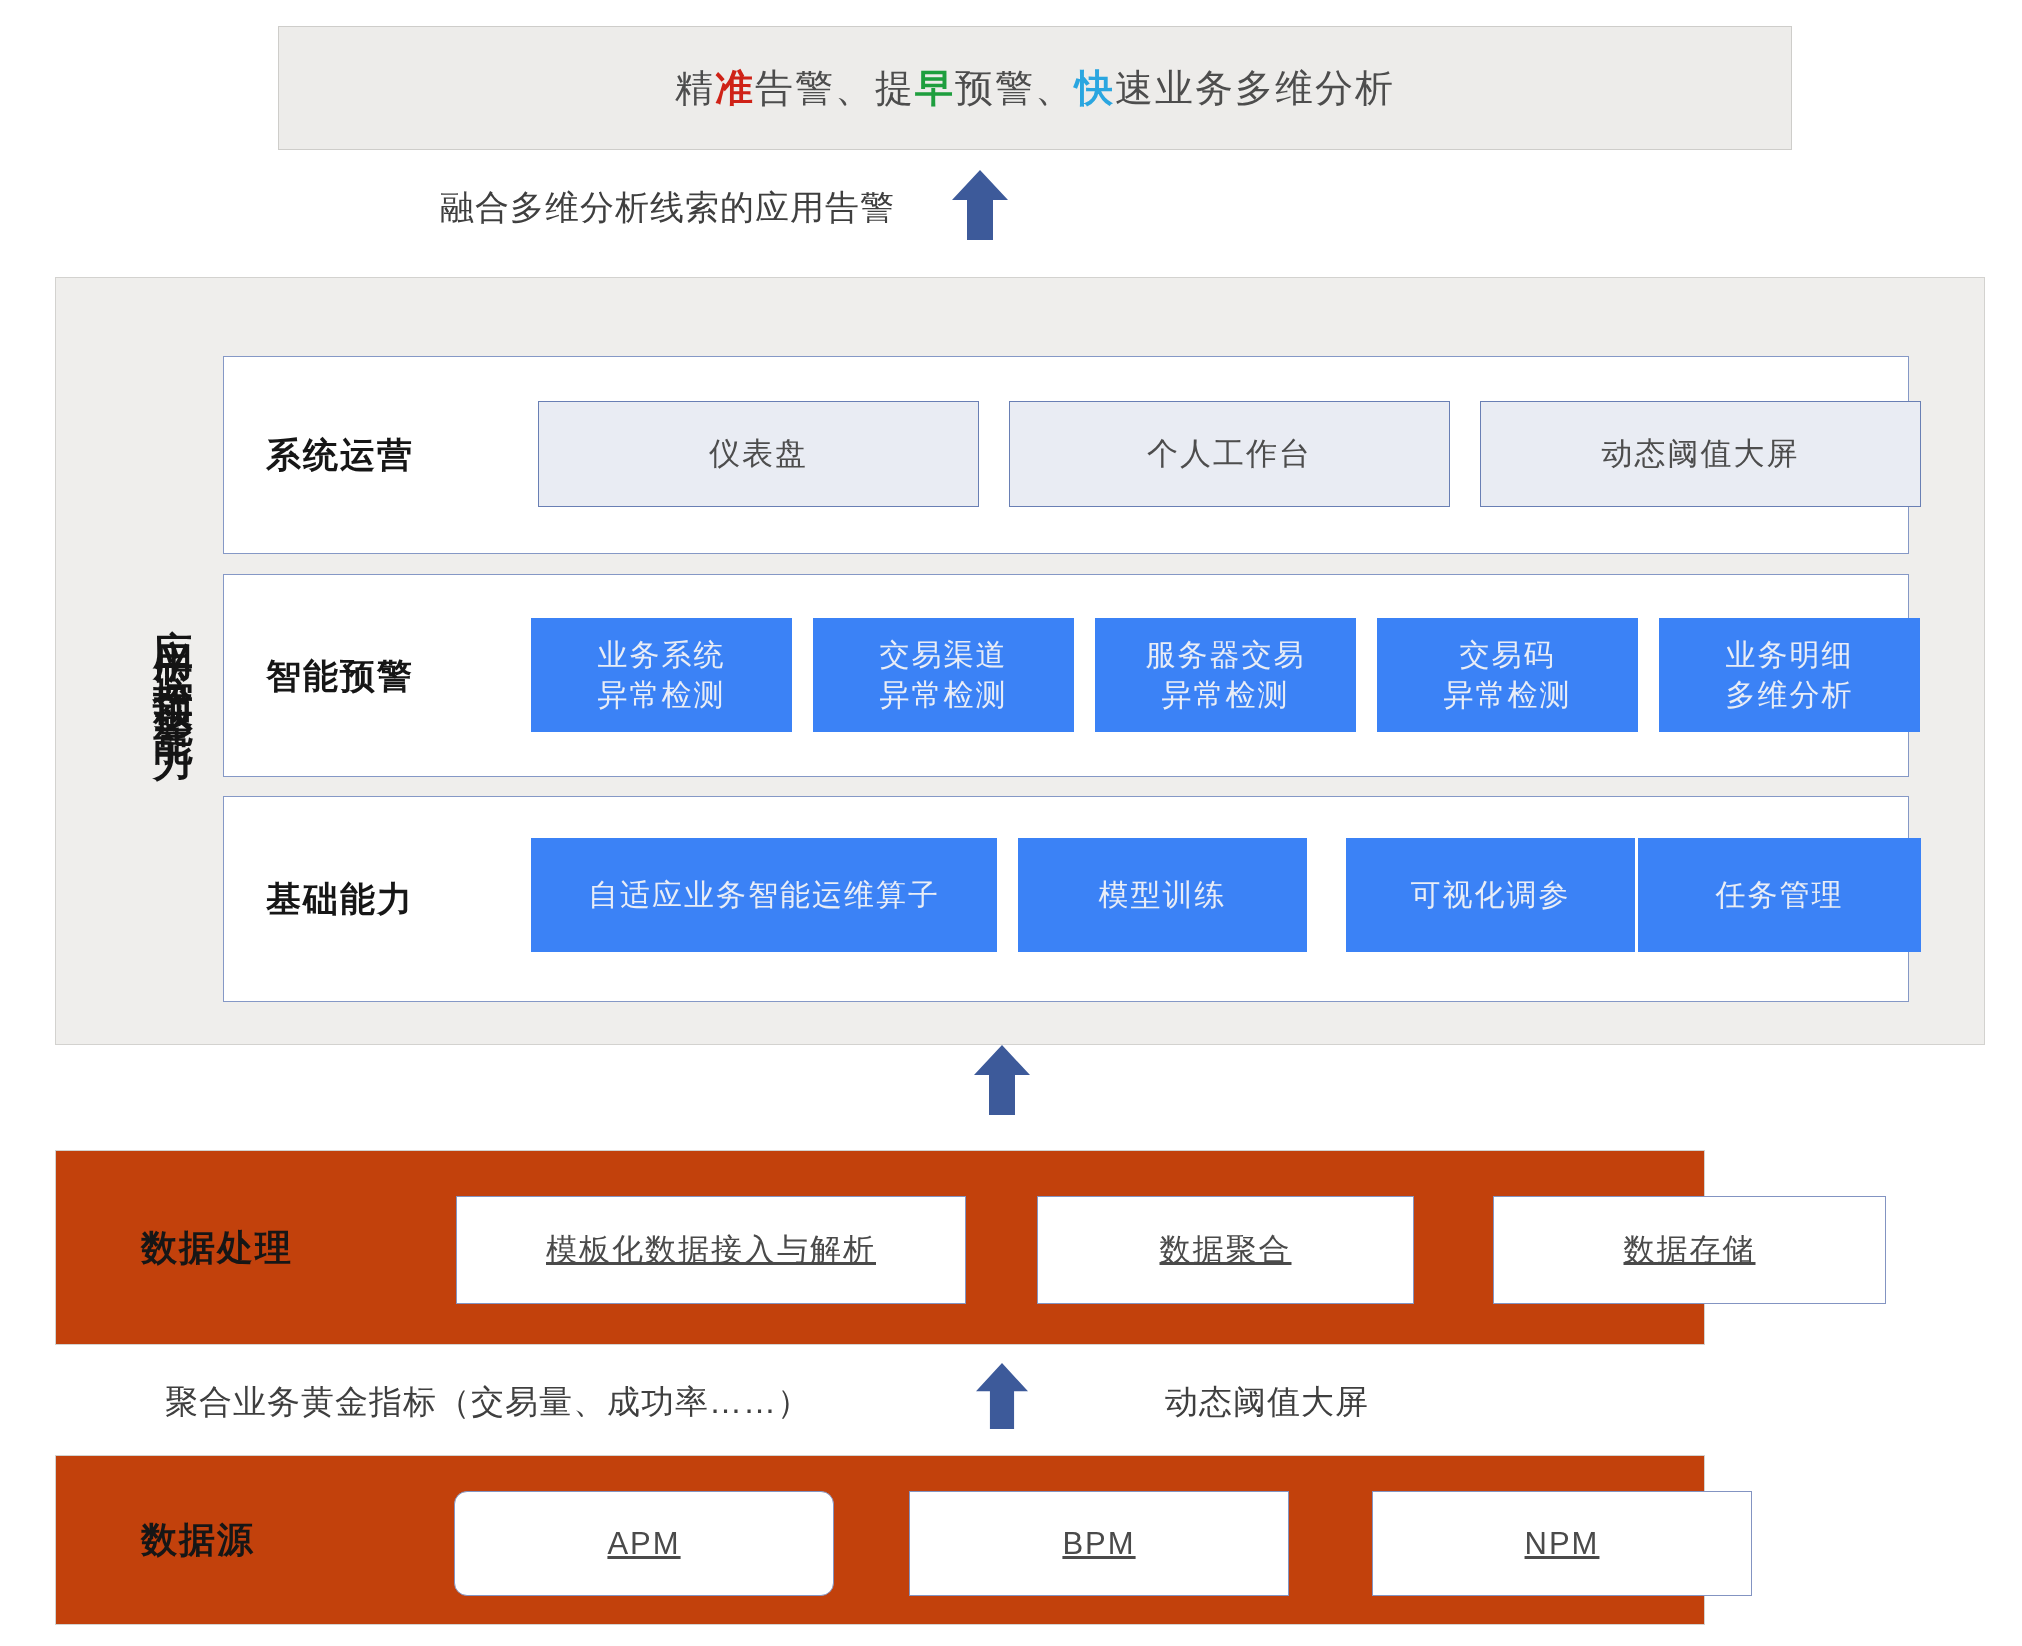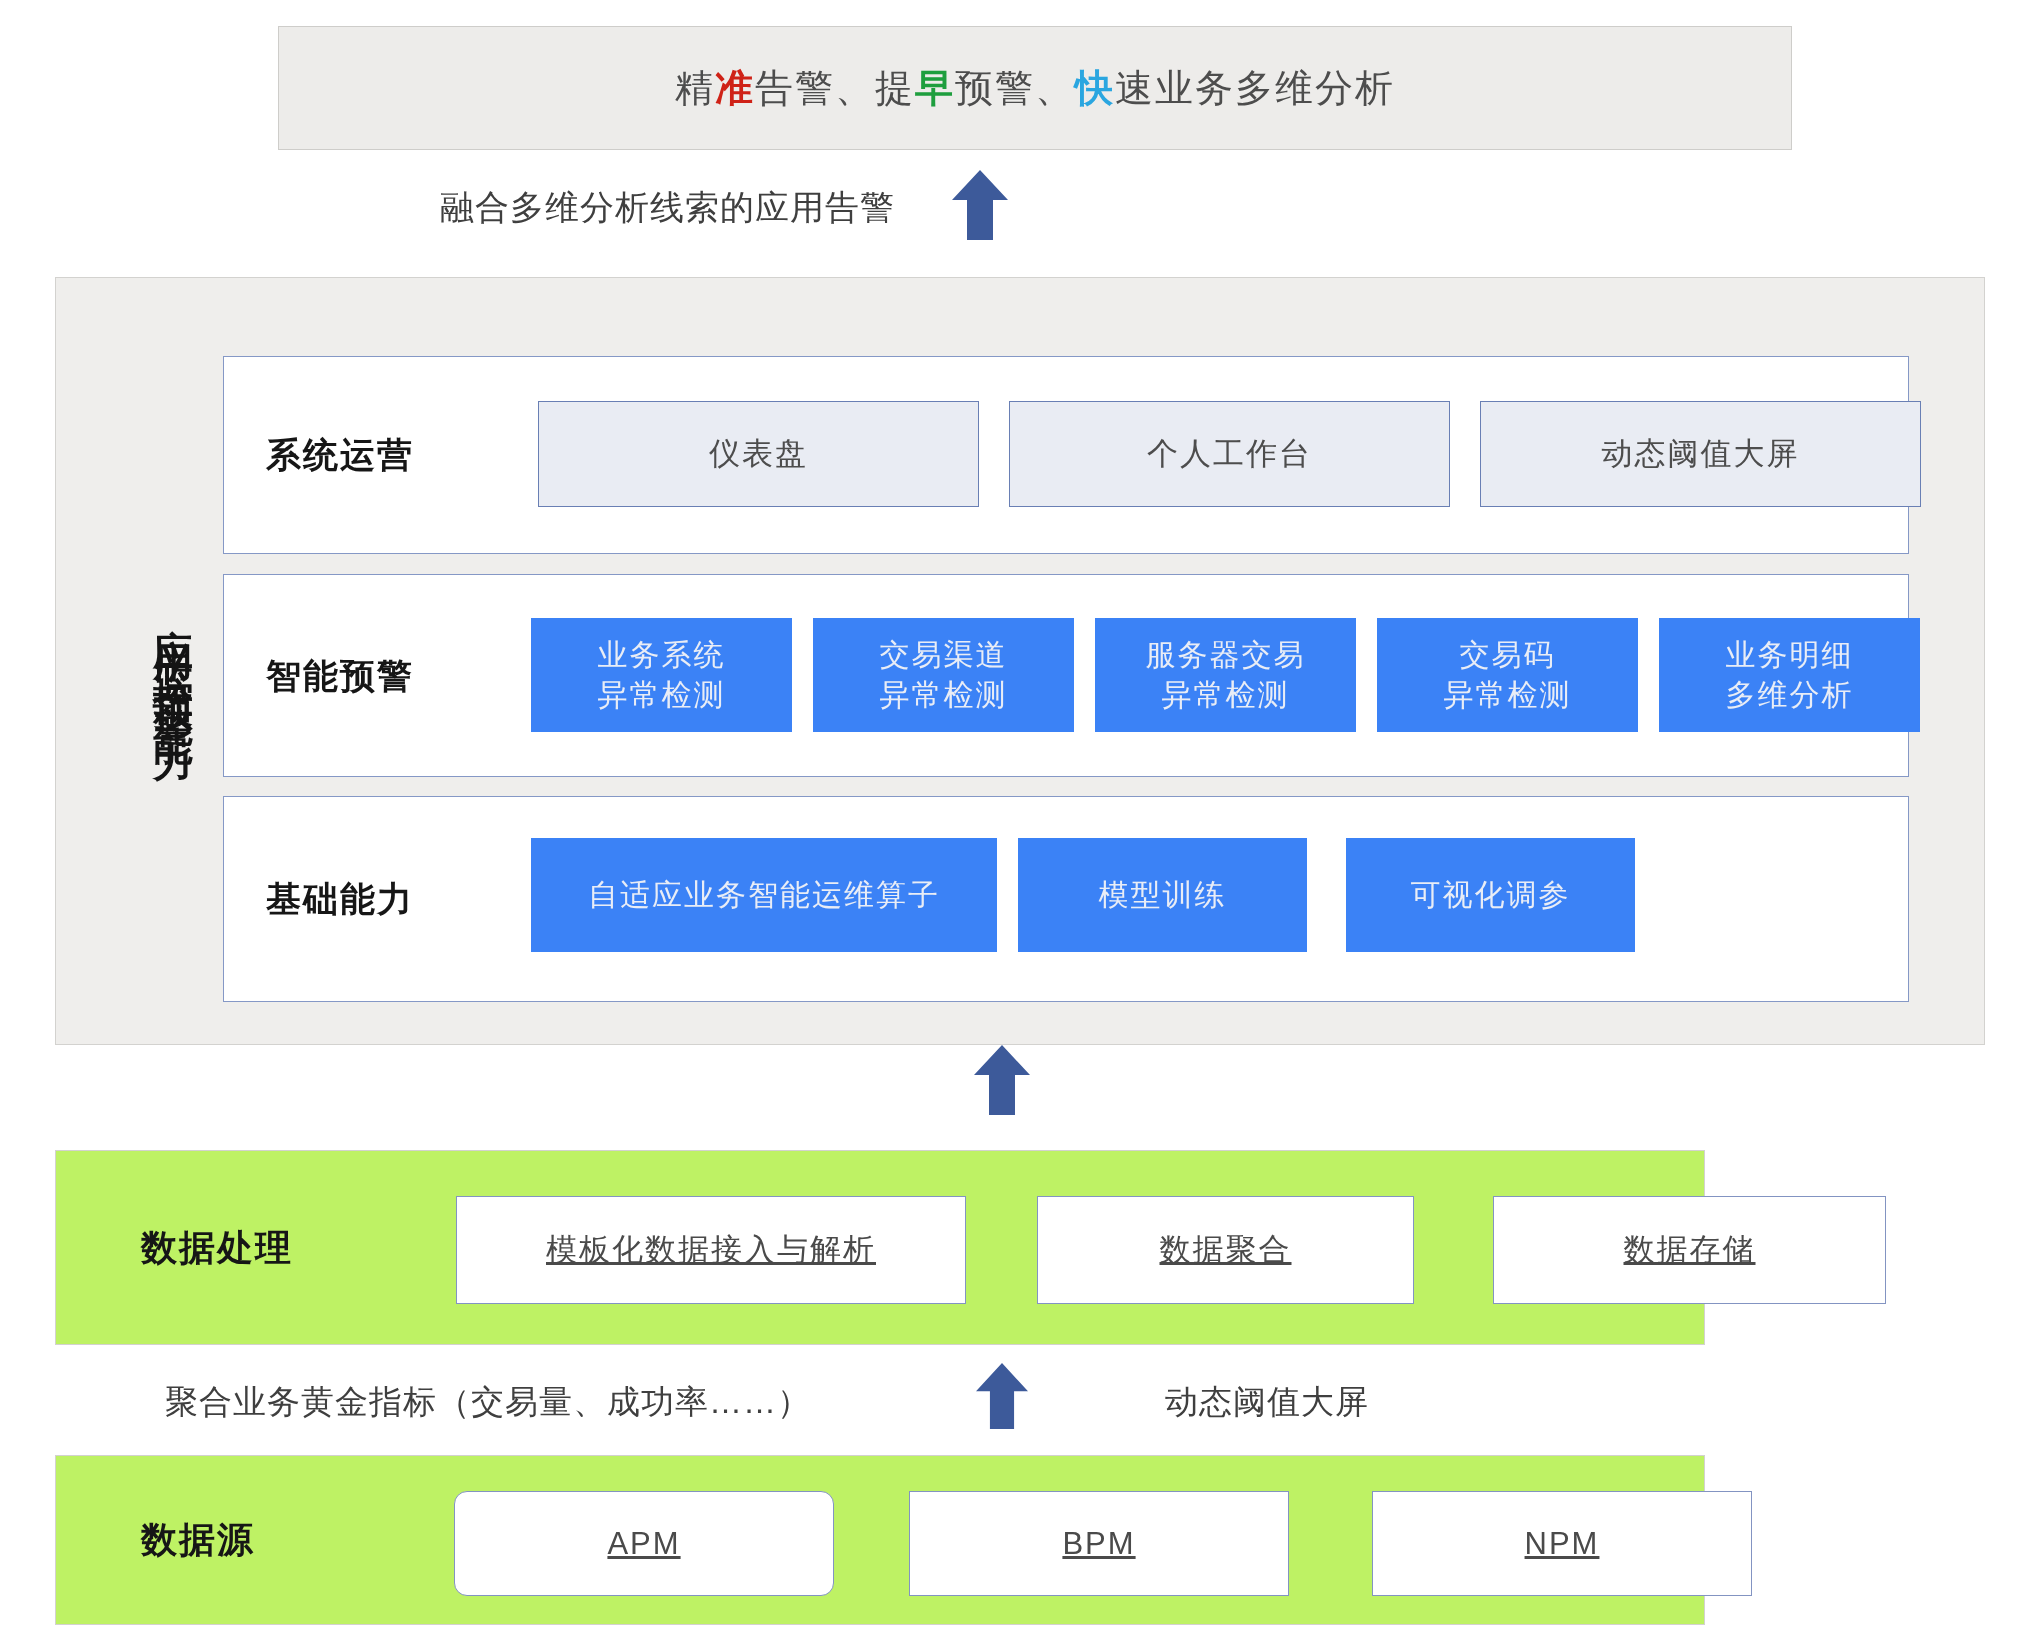--- a/index.html
+++ b/index.html
@@ -52,21 +52,21 @@
     font-size:31px;color:#4d4d4d;letter-spacing:2px;
   }
   .darkbox{
     position:absolute;background:#3b82f6;
     display:flex;align-items:center;justify-content:center;text-align:center;
     font-size:30px;color:#e9edf6;letter-spacing:2px;line-height:1.35;white-space:pre-line;
   }
   
   .band{
     position:absolute;left:55px;width:1650px;
-    background:#bef264;border:1px solid #d3d2cf;box-sizing:border-box;
+    background:#c2410c;border:1px solid #d3d2cf;box-sizing:border-box;
   }
   .band-label{
     position:absolute;left:85px;top:50%;transform:translateY(-50%);
     font-size:36px;font-weight:bold;color:#161616;letter-spacing:2px;white-space:nowrap;
   }
   .whitebox{
     position:absolute;background:#ffffff;border:1px solid #8394c2;box-sizing:border-box;
     display:flex;align-items:center;justify-content:center;
     font-size:31px;color:#4a4a4a;letter-spacing:2px;text-decoration:underline;
   }
@@ -123,20 +123,21 @@
 异常检测</div>
       <div class="darkbox" style="left:1435px;top:43px;width:261px;height:114px;">业务明细
 多维分析</div>
     </div>
 
     <div class="cap-row" style="top:518px;height:206px;">
       <div class="row-label">基础能力</div>
       <div class="darkbox" style="left:307px;top:41px;width:466px;height:114px;">自适应业务智能运维算子</div>
       <div class="darkbox" style="left:794px;top:41px;width:289px;height:114px;">模型训练</div>
       <div class="darkbox" style="left:1104px;top:41px;width:289px;height:114px;margin-left:18px;">可视化调参</div>
+      <div class="darkbox" style="left:1414px;top:41px;width:283px;height:114px;">任务管理</div>
     </div>
   </div>
 
   <div class="arrow" style="left:974px;top:1045px;width:56px;height:70px;">
     <svg viewBox="0 0 56 70" preserveAspectRatio="none">
         <polygon points="28,0 56,30 41,30 41,70 15,70 15,30 0,30" fill="#3d5a9a"></polygon>
       </svg>
   </div>
 
   <div class="band" style="top:1150px;height:195px;">

